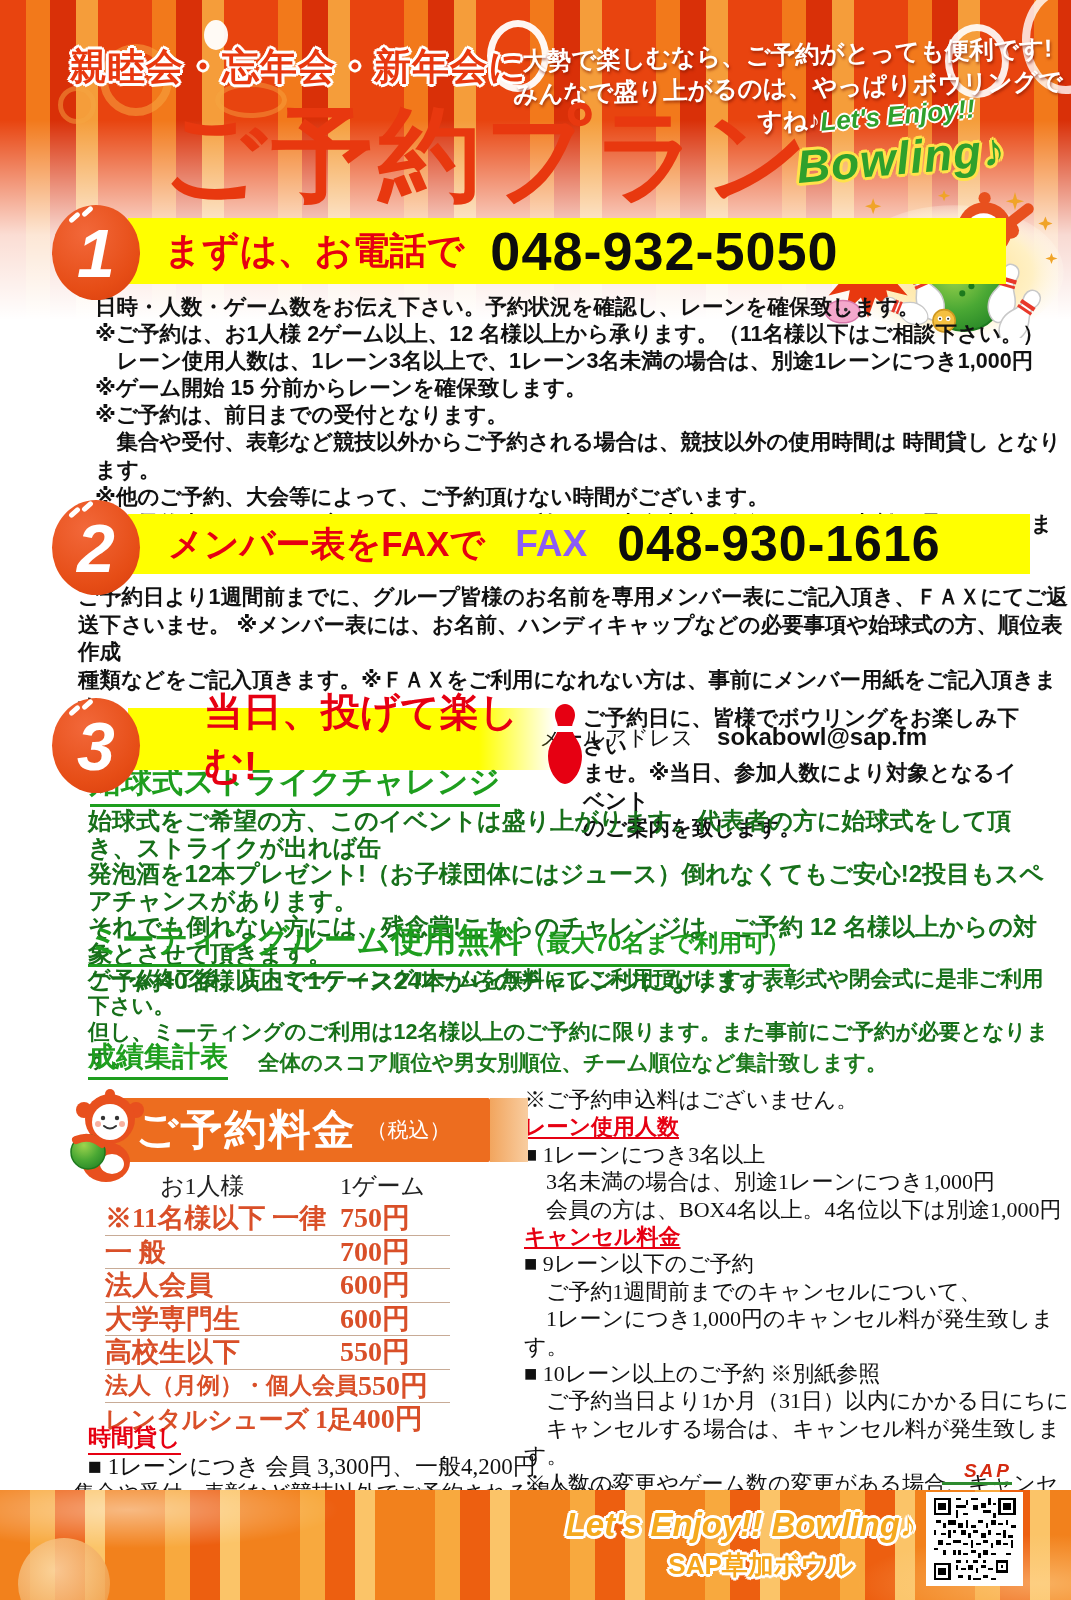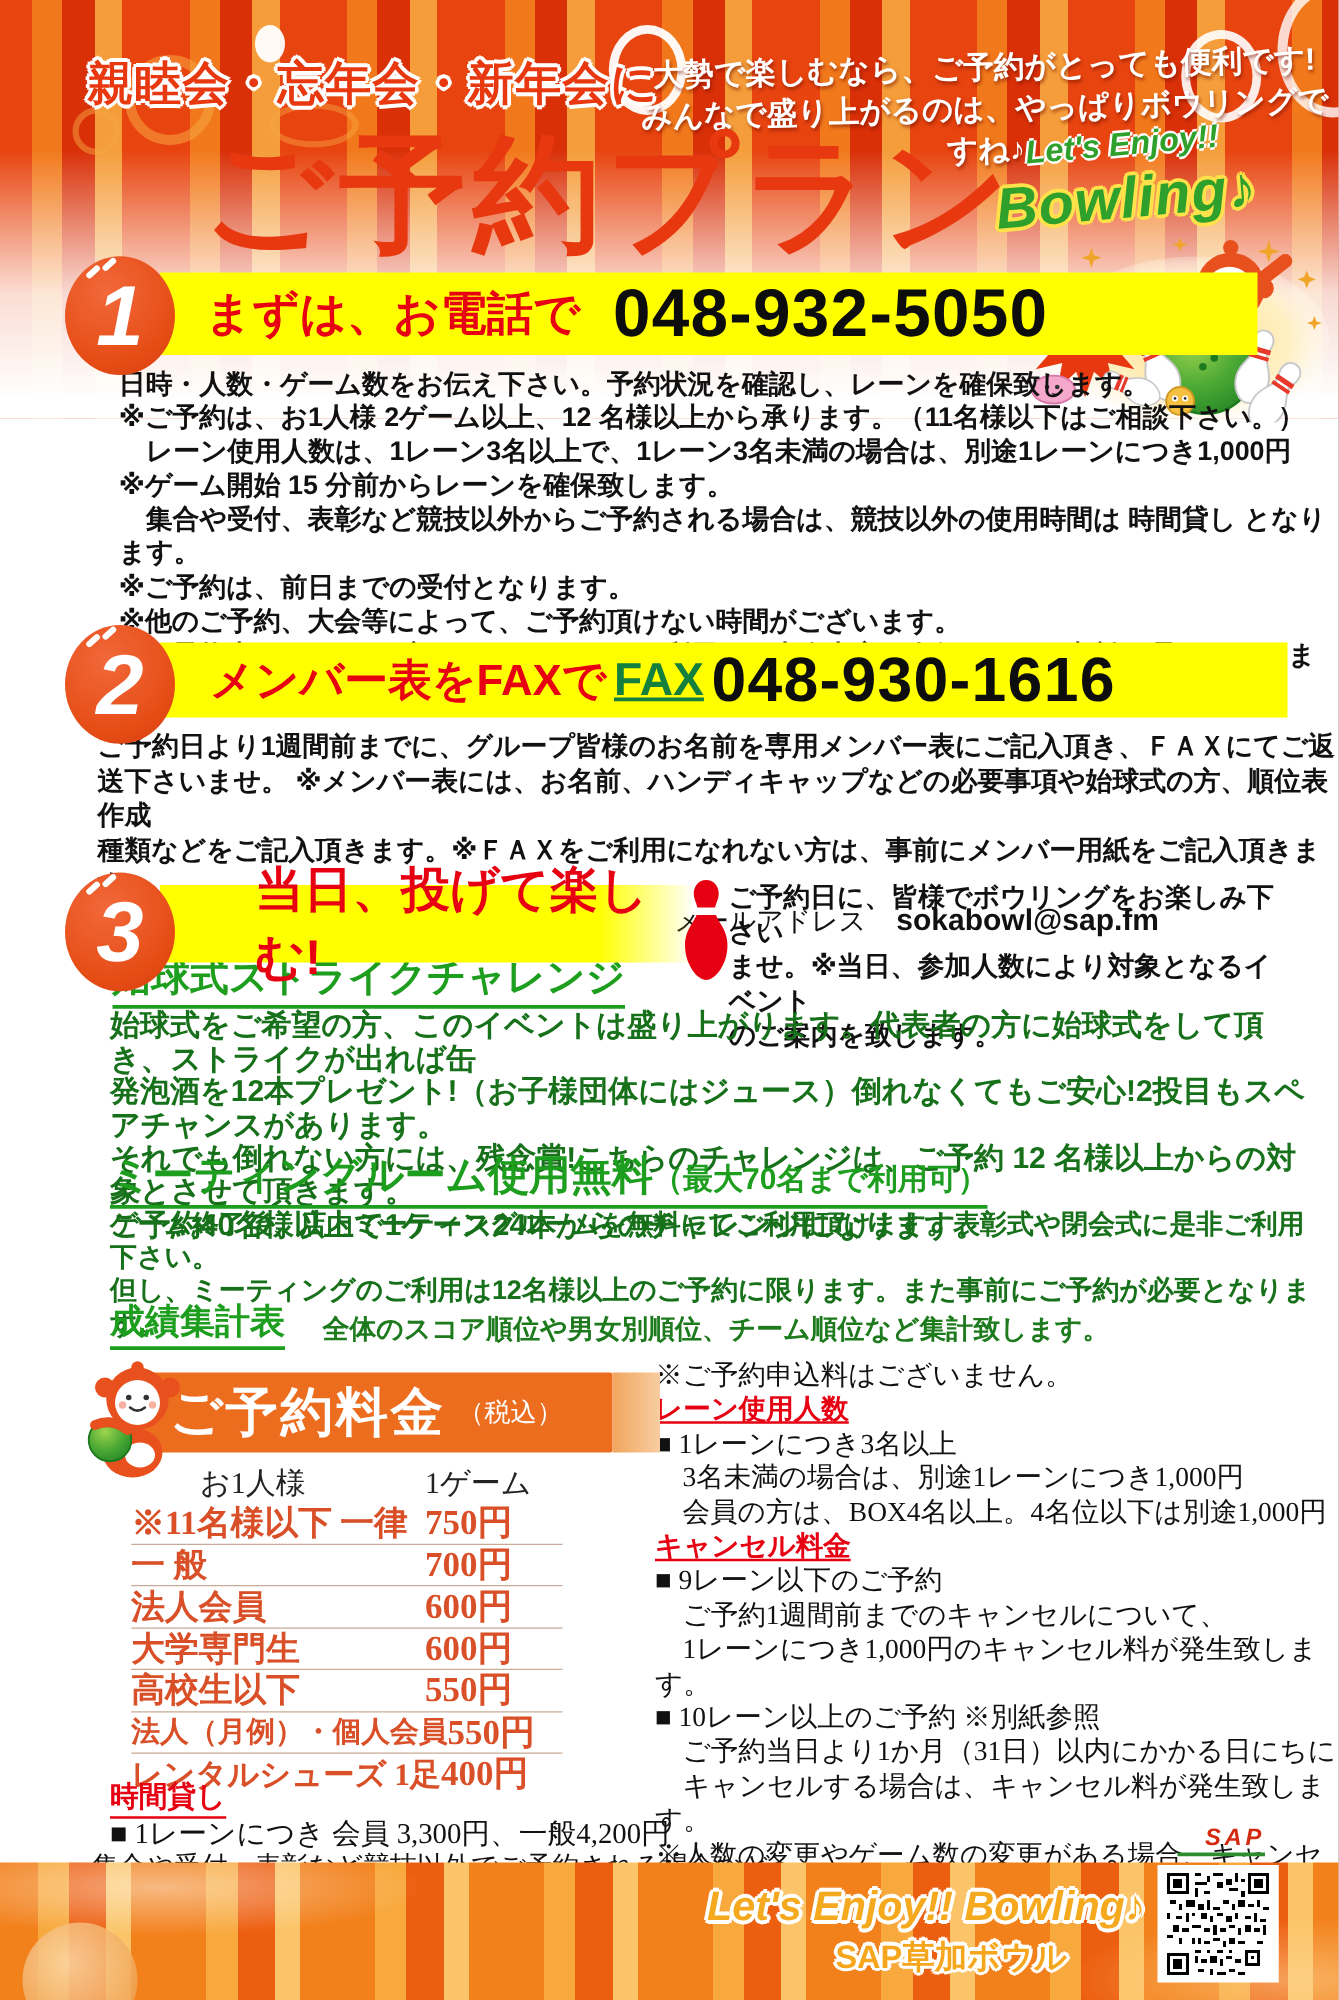--- a/index.html
+++ b/index.html
@@ -63,23 +63,23 @@
   .step-ball::after  { top:4px;  left:29px; transform:rotate(-42deg); }
 
   .band { position:absolute; background:#ffff00; display:flex; align-items:center; z-index:2; }
   .band .red-label { color:#e60012; font-weight:900; }
   .band .big-num   { color:#0d0d0d; font-weight:900; letter-spacing:1px; }
 
   .band1 { left:128px; top:218px; width:878px; height:66px; padding-left:36px; gap:26px; box-sizing:border-box; }
   .band1 .red-label { font-size:37px; }
   .band1 .big-num   { font-size:54px; }
 
-  .band2 { left:128px; top:514px; width:902px; height:60px; padding-left:40px; gap:6px; box-sizing:border-box; }
+  .band2 { left:128px; top:514px; width:902px; height:60px; padding-left:40px; gap:30px; box-sizing:border-box; }
   .band2 .red-label { font-size:35px; }
-  .band2 .fax-prefix { font-size:37px; font-weight:900; color:#15803d;text-decoration:underline; }
+  .band2 .fax-prefix { font-size:37px; font-weight:900; color:#8b5cf6; }
   .band2 .big-num   { font-size:50px; }
 
   .band3 { left:128px; top:708px; width:428px; height:62px; padding-left:76px; box-sizing:border-box;
            background:linear-gradient(90deg,#ffff00 0 82%, rgba(255,255,0,0) 100%); }
   .band3 .red-label { font-size:39px; }
 
   .body-lines { position:absolute; color:#111; }
   .notes1 { left:95px; top:294px; font-size:21.5px; line-height:27.1px; font-weight:600; }
   .step2-body { left:78px; top:584px; font-size:21.5px; line-height:27.6px; font-weight:600; }
   .email-row { margin-top:1px; }
@@ -287,22 +287,22 @@
   </div>
   <div class="band band1">
     <span class="red-label">まずは、お電話で</span>
     <span class="big-num">048-932-5050</span>
   </div>
   <div class="body-lines notes1">
     <div>日時・人数・ゲーム数をお伝え下さい。予約状況を確認し、レーンを確保致します。</div>
     <div>※ご予約は、お1人様 2ゲーム以上、12 名様以上から承ります。（11名様以下はご相談下さい。）</div>
     <div>　レーン使用人数は、1レーン3名以上で、1レーン3名未満の場合は、別途1レーンにつき1,000円</div>
     <div>※ゲーム開始 15 分前からレーンを確保致します。</div>
+    <div>※ご予約は、前日までの受付となります。</div>
     <div>　集合や受付、表彰など競技以外からご予約される場合は、競技以外の使用時間は 時間貸し となります。</div>
-    <div>※ご予約は、前日までの受付となります。</div>
     <div>※他のご予約、大会等によって、ご予約頂けない時間がございます。</div>
     <div>※ご予約当日に、テーブルやマイクなどのご利用や、大会内容、進行などのご相談も承っております。</div>
   </div>
 
   <div class="step-ball" style="left:52px;top:500px;">
     <span>2</span>
   </div>
   <div class="band band2">
     <span class="red-label">メンバー表をFAXで</span>
     <span class="fax-prefix">FAX</span>

